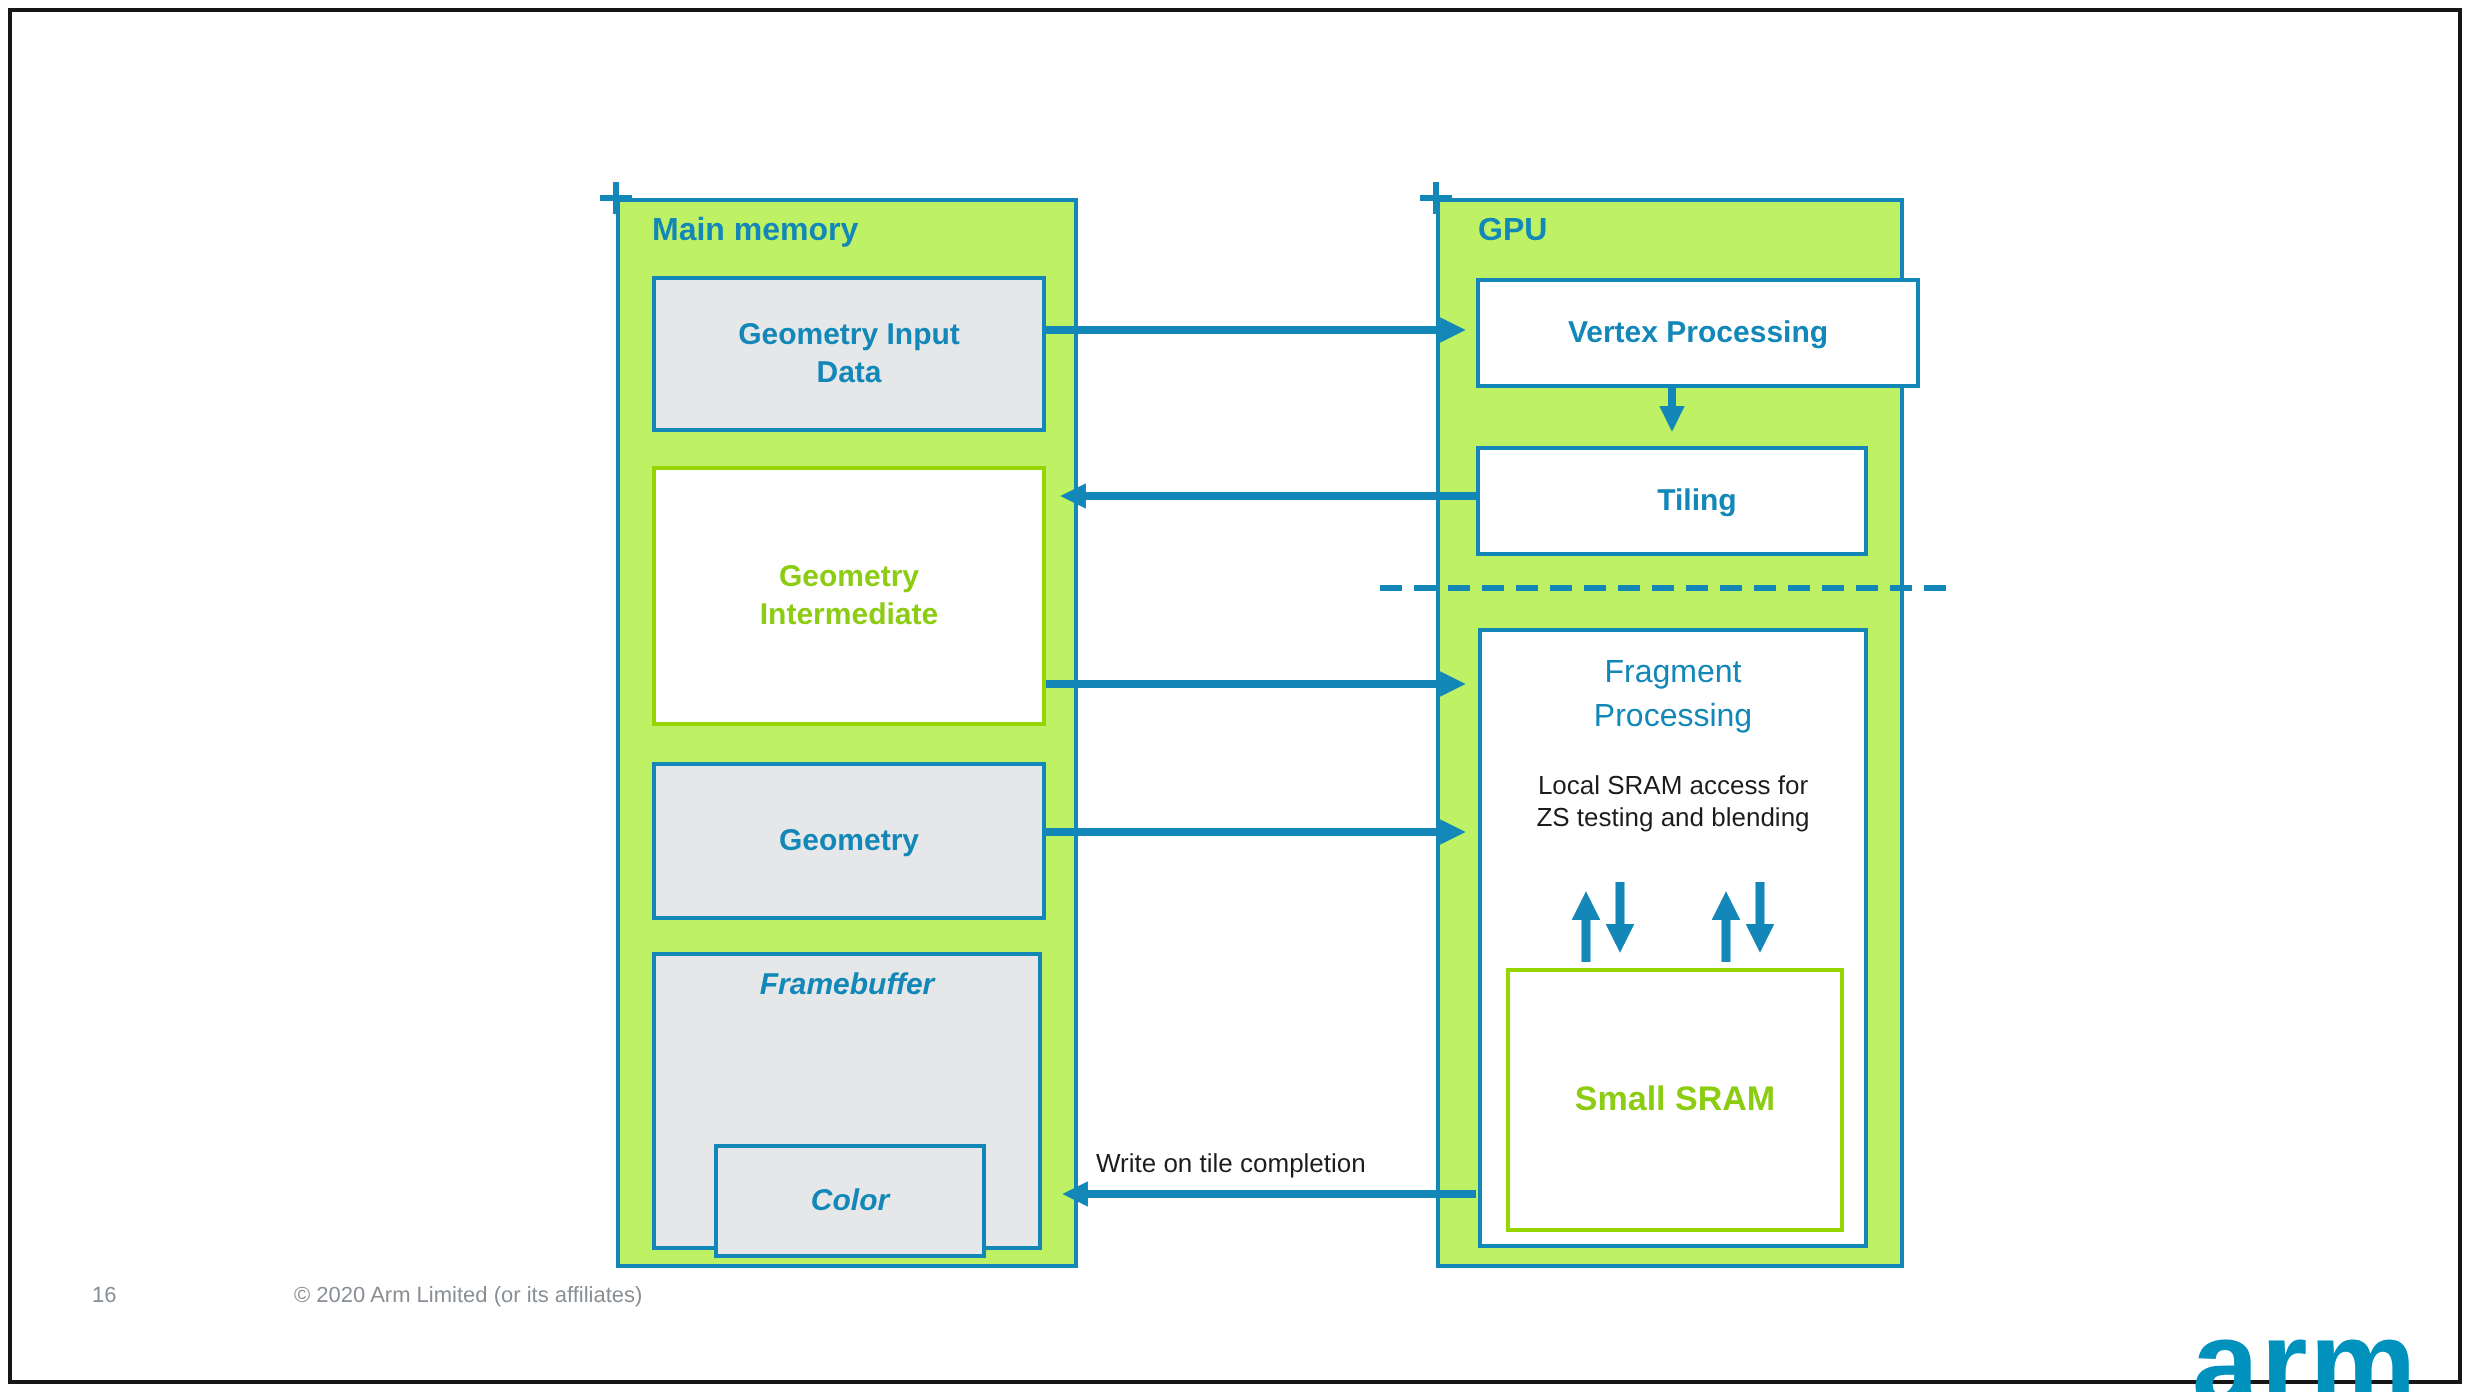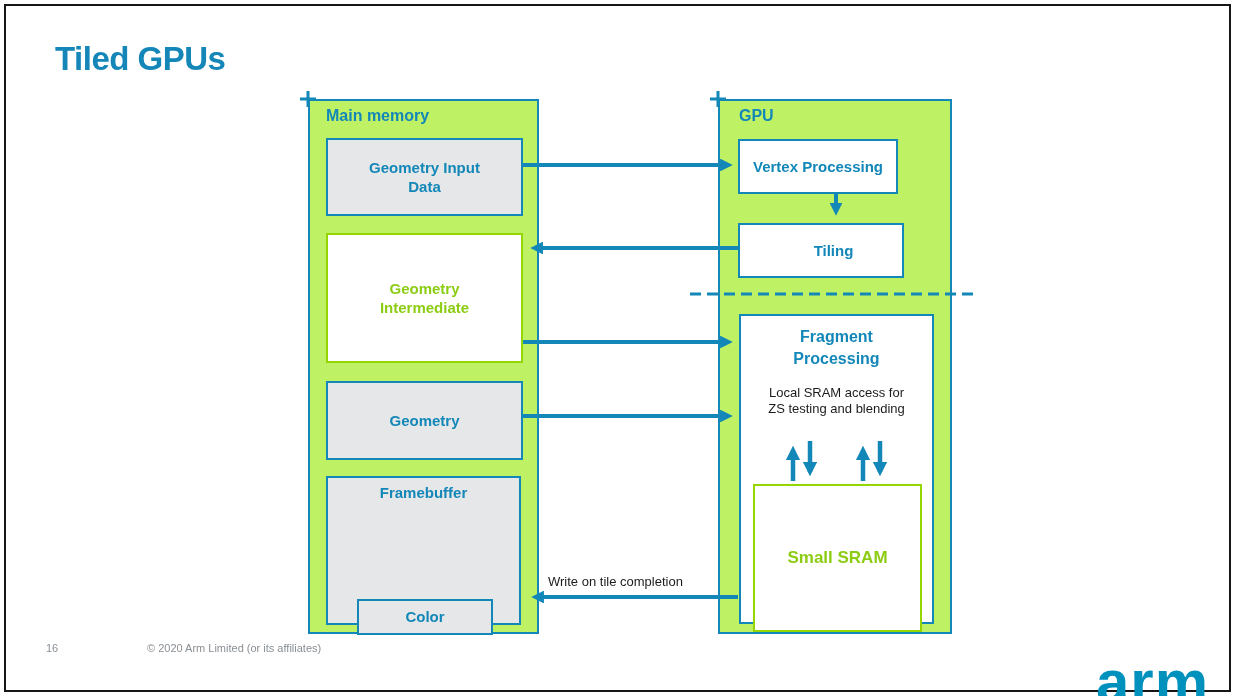--- a/index.html
+++ b/index.html
@@ -25,21 +25,21 @@
   .framebuffer{
     position:absolute;box-sizing:border-box;border:2px solid #1287b8;background:#e6e7e8;
   }
   .framebuffer .fb-label{
     display:block;text-align:center;margin-top:6px;font-size:15px;font-weight:700;color:#1287b8;
   }
   .fragment{
     position:absolute;box-sizing:border-box;border:2px solid #1287b8;background:#ffffff;
   }
   .frag-label{
-    display:block;text-align:center;margin-top:10px;font-size:16px;font-weight:700;color:#1287b8;
+    display:block;text-align:center;margin-top:10px;font-size:16px;font-weight:400;color:#1287b8;
     line-height:1.35;white-space:pre-line;
   }
   .frag-note{
     display:block;text-align:center;margin-top:16px;font-size:13px;font-weight:400;color:#1c1c1c;
     line-height:1.25;white-space:pre-line;
   }
   .annotation{
     position:absolute;font-size:13px;color:#1c1c1c;white-space:nowrap;font-weight:400;text-align:right;
   }
   .footer-num{position:absolute;left:46px;top:642px;font-size:11px;color:#8a8f94;}
@@ -50,52 +50,51 @@
   }
   svg.overlay{position:absolute;left:0;top:0;pointer-events:none;}
 </style>
 </head>
 <body>
 
 <div class="slide">
 
   <div class="frame"></div>
 
-  <div class="title">Tiled GPUs</div>
 
   <div class="container" style="left:308px;top:99px;width:231px;height:535px;">
     <span class="container-label" style="left:16px;top:6px;">Main memory</span>
 
     <div class="box green" style="left:16px;top:132px;width:197px;height:130px;">Geometry
 Intermediate</div>
 
     <div class="box blue grayfill" style="left:16px;top:37px;width:197px;height:78px;">Geometry Input
 Data</div>
 
     <div class="box blue grayfill" style="left:16px;top:280px;width:197px;height:79px;">Geometry</div>
 
-    <div class="framebuffer" style="left:16px;top:375px;width:195px;height:149px;">
+    <div class="framebuffer" style="left:16px;top:375px;width:195px;height:149px;font-style:italic;">
       <span class="fb-label">Framebuffer</span>
-      <div class="box blue grayfill" style="left:29px;top:94px;width:136px;height:36px;margin-top:27px;">Color</div>
+      <div class="box blue grayfill" style="left:29px;top:94px;width:136px;height:57px;">Color</div>
     </div>
   </div>
 
   <div class="container" style="left:718px;top:99px;width:234px;height:535px;">
     <span class="container-label" style="left:19px;top:6px;">GPU</span>
 
-    <div class="box blue whitefill" style="left:18px;top:38px;width:160px;height:55px;">Vertex Processing</div>
+    <div class="box blue whitefill" style="left:18px;top:38px;width:222px;height:55px;">Vertex Processing</div>
 
-    <div class="box blue whitefill" style="left:18px;top:122px;width:166px;height:55px;padding-left:25px;">Tiling</div>
+    <div class="box blue whitefill" style="left:18px;top:122px;width:196px;height:55px;padding-left:25px;">Tiling</div>
 
     <div class="fragment" style="left:19px;top:213px;width:195px;height:310px;">
       <span class="frag-label">Fragment
 Processing</span>
       <span class="frag-note">Local SRAM access for
 ZS testing and blending</span>
-      <div class="box green" style="left:12px;top:168px;width:169px;height:148px;font-size:17px;">Small SRAM</div>
+      <div class="box green" style="left:12px;top:168px;width:169px;height:132px;font-size:17px;">Small SRAM</div>
     </div>
   </div>
 
   <svg class="overlay" width="1235" height="696" viewBox="0 0 1235 696">
     <defs>
       <marker id="ah" viewBox="0 0 10 10" refX="7" refY="5" markerWidth="3.2" markerHeight="3.2" orient="auto" markerUnits="strokeWidth">
         <path d="M0,0 L10,5 L0,10 Z" fill="#1287b8"></path>
       </marker>
     </defs>
 

